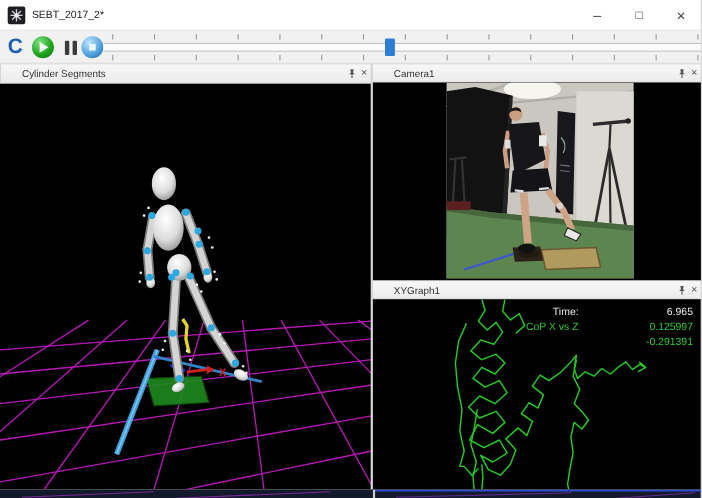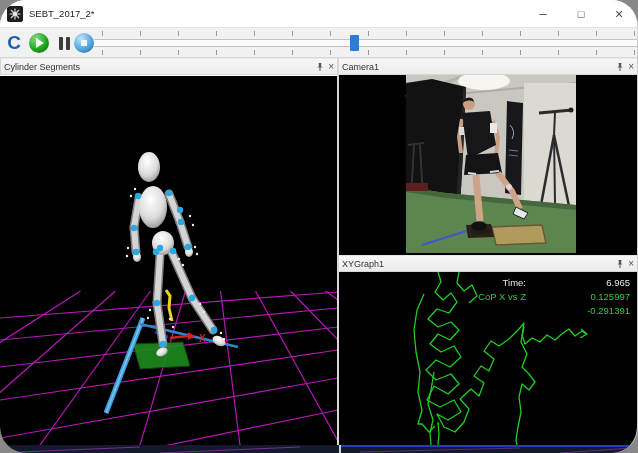--- a/index.html
+++ b/index.html
@@ -1,17 +1,17 @@
 <!DOCTYPE html>
 <html><head>
 <meta charset="utf-8">
 <style>
   * { margin:0; padding:0; box-sizing:border-box; }
   body { background:#888; font-family:"Liberation Sans", sans-serif; }
-  #window { position:relative; width:638px; height:453px; background:#fff; overflow:hidden; border-right:1px solid #d0d0d0;border-radius:26px; }
+  #window { position:relative; width:638px; height:453px; background:#fff; overflow:hidden; border-right:1px solid #d0d0d0; }
 
   
   #titlebar { position:absolute; left:0; top:0; width:638px; height:28px; background:#ffffff; border-bottom:1px solid #e4e4e4; }
   #app-icon { position:absolute; left:7px; top:6px; width:16px; height:16px; background:#1d1d22; border-radius:2px; }
   #title-text { position:absolute; left:29px; top:8px; font-size:9.5px; color:#1a1a1a; }
   .wctl { position:absolute; top:0; width:38px; height:28px; text-align:center; line-height:28px; color:#444; cursor:default; }
   #btn-min   { right:76px; font-size:13px; }
   #btn-max   { right:38px; font-size:11px; }
   #btn-close { right:0;   font-size:14px; }
 
@@ -28,21 +28,21 @@
   #stop-ball { width:20px; height:20px; border-radius:50%; background:radial-gradient(circle at 35% 28%, #bfe4ff, #4a9fd8 60%, #21679e); display:flex; align-items:center; justify-content:center; }
   #stop-sq   { width:6px; height:6px; background:#eaf6ff; }
 
   
   #ruler { position:absolute; left:94px; top:0; width:544px; height:30px; }
   .tick { position:absolute; width:1px; height:5px; background:#9a9a9a; }
   #ruler-track { position:absolute; left:0; top:11px; width:544px; height:8px; background:#fbfbfb; border-top:1px solid #c3c3c3; border-bottom:1px solid #c3c3c3; }
   #timeline-handle { position:absolute; top:7px; width:9px; height:16px; background:#2e7cd6; border-radius:1px; }
 
   
-  .panel-header { position:absolute; height:17px; background:linear-gradient(#f7f7f7,#ececec); border:1px solid #d7d7d7; border-top:1px solid #e9e9e9; font-size:9px; color:#333; line-height:16px; padding-left:3px; }
+  .panel-header { position:absolute; height:17px; background:linear-gradient(#f7f7f7,#ececec); border:1px solid #d7d7d7; border-top:1px solid #e9e9e9; font-size:9px; color:#333; line-height:16px; padding-left:19px; }
   .ph-tools { position:absolute; right:3px; top:1px; display:flex; gap:4px; align-items:center; }
   .ph-close { font-size:10px; color:#555; line-height:14px; }
 
   #view3d-header { left:0; top:58px; width:338px; }
   #view3d-content { position:absolute; left:0; top:76px; width:338px; height:369px; background:#000; overflow:hidden; }
 
   #camera-header { left:338px; top:58px; width:300px; }
   #camera-content { position:absolute; left:338px; top:75px; width:300px; height:180px; background:#000; overflow:hidden; }
 
   #graph-header { left:338px; top:255px; width:300px; }

